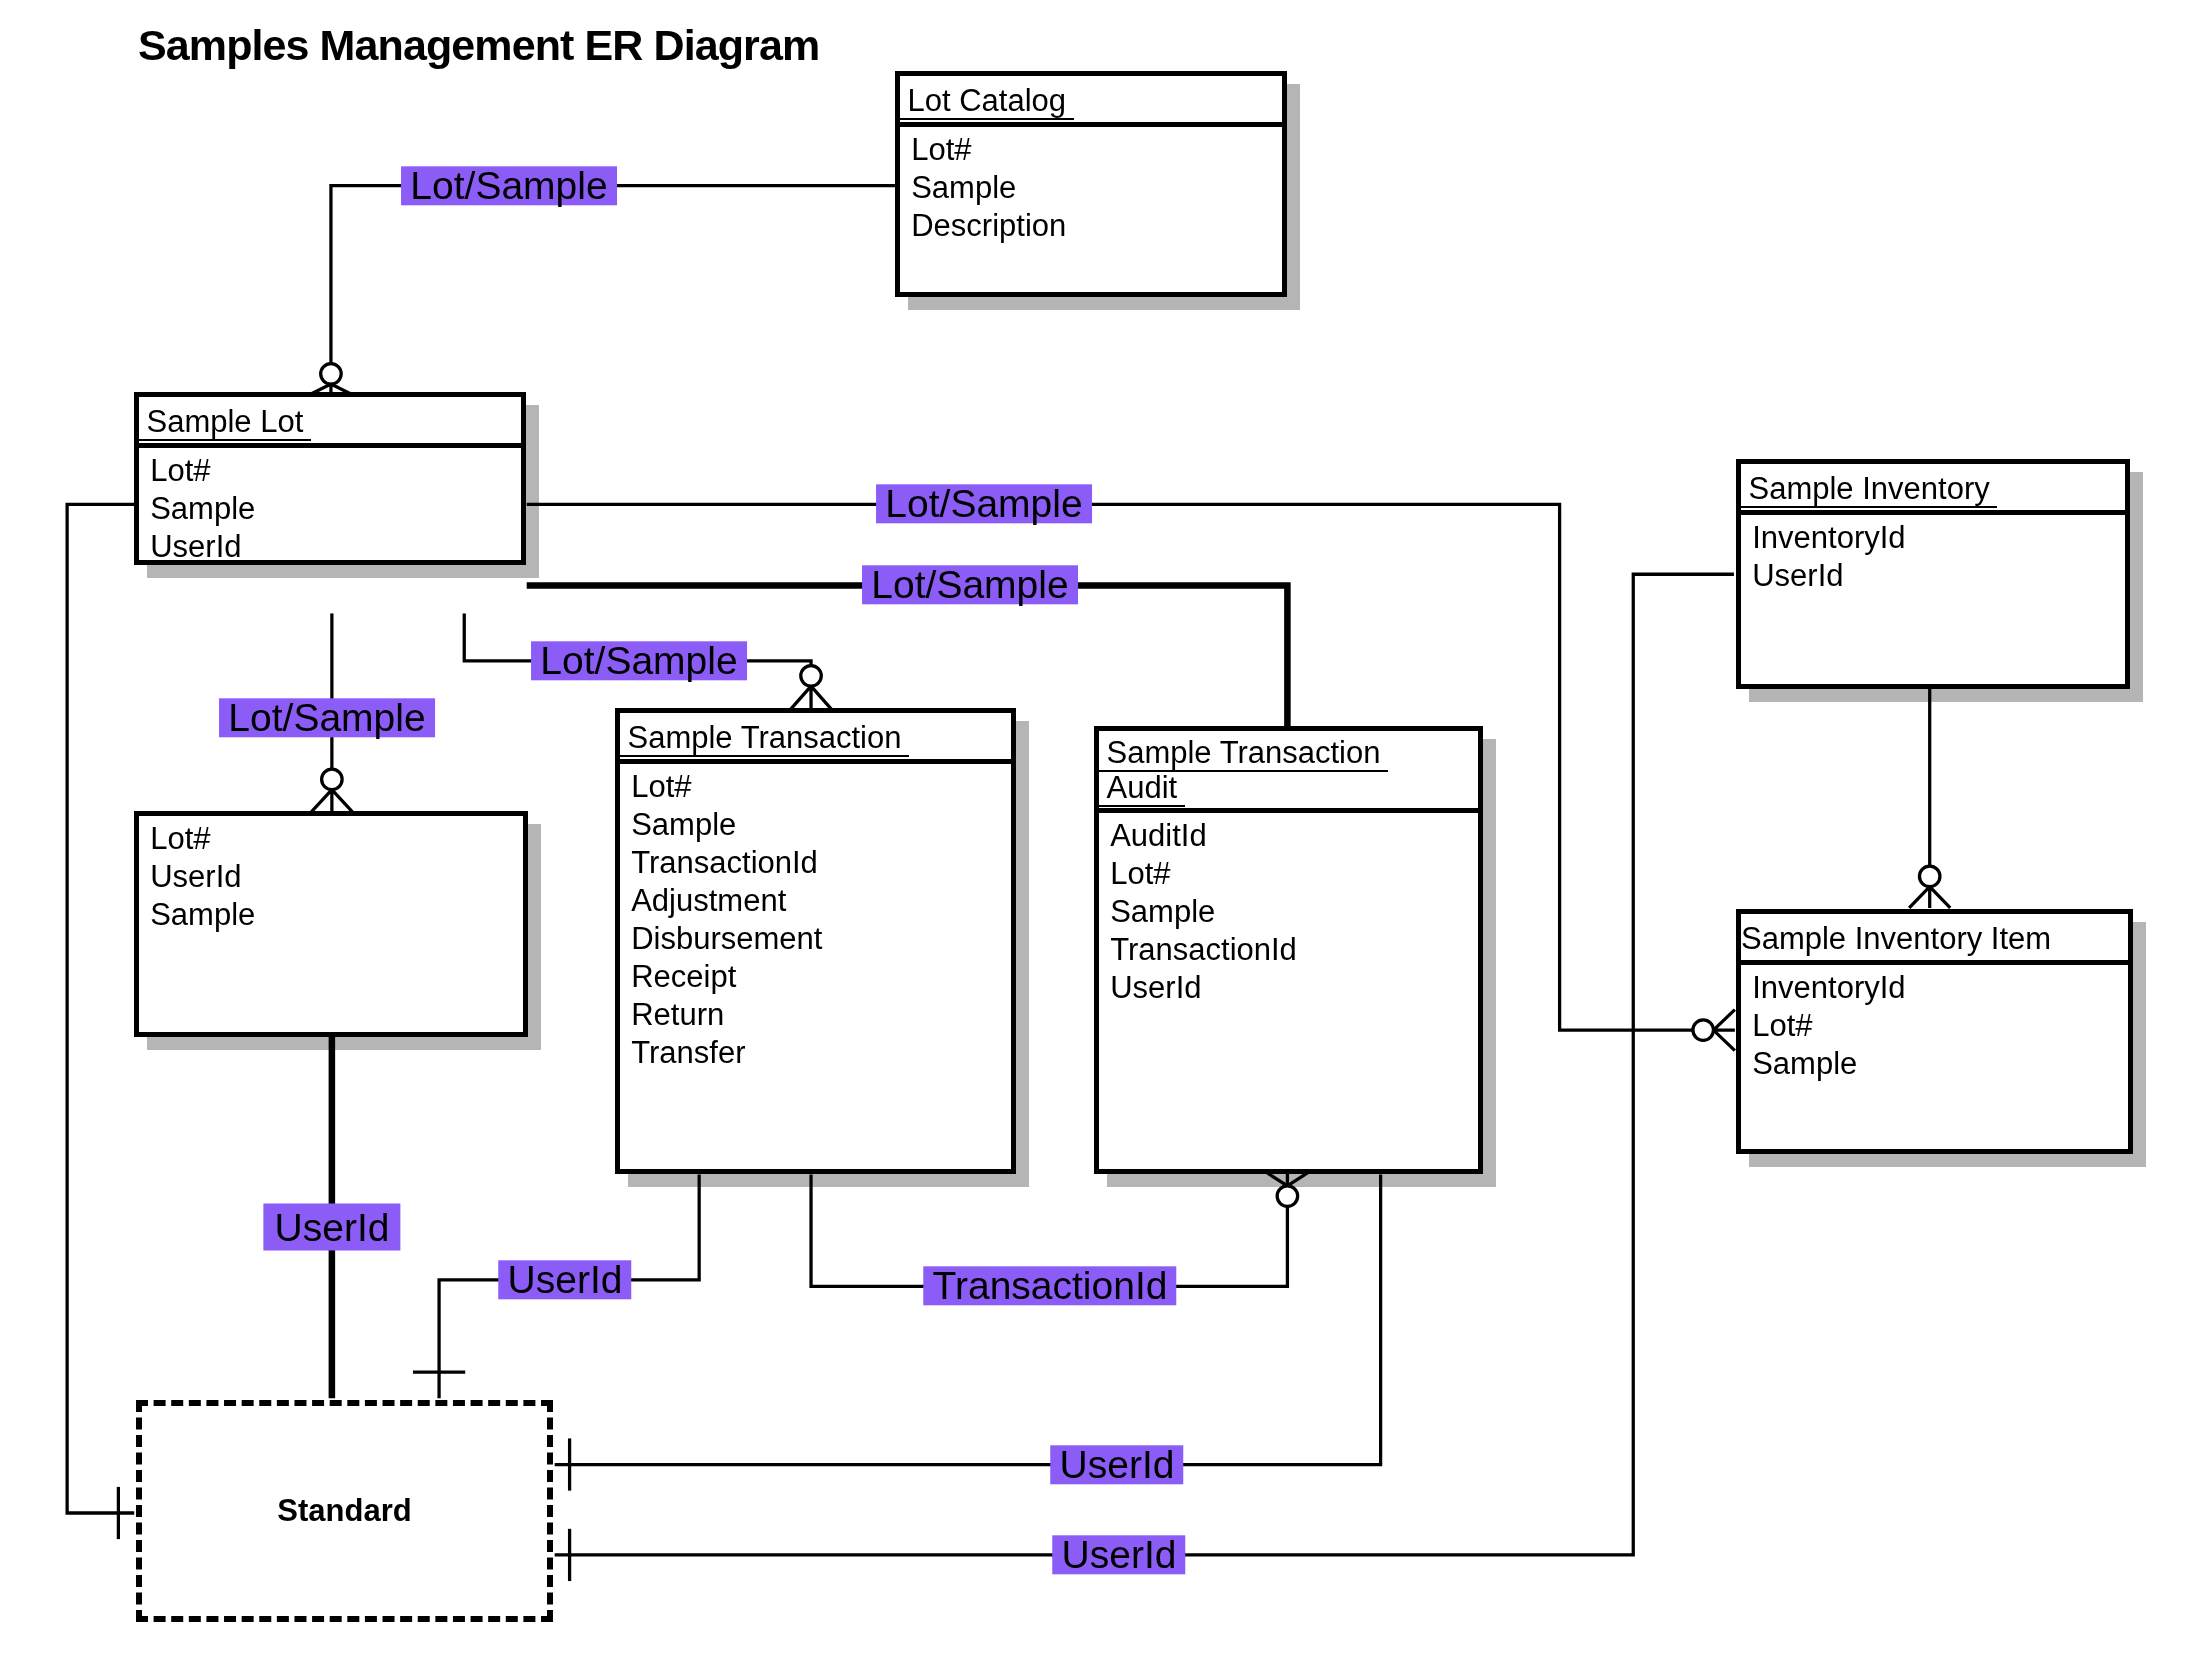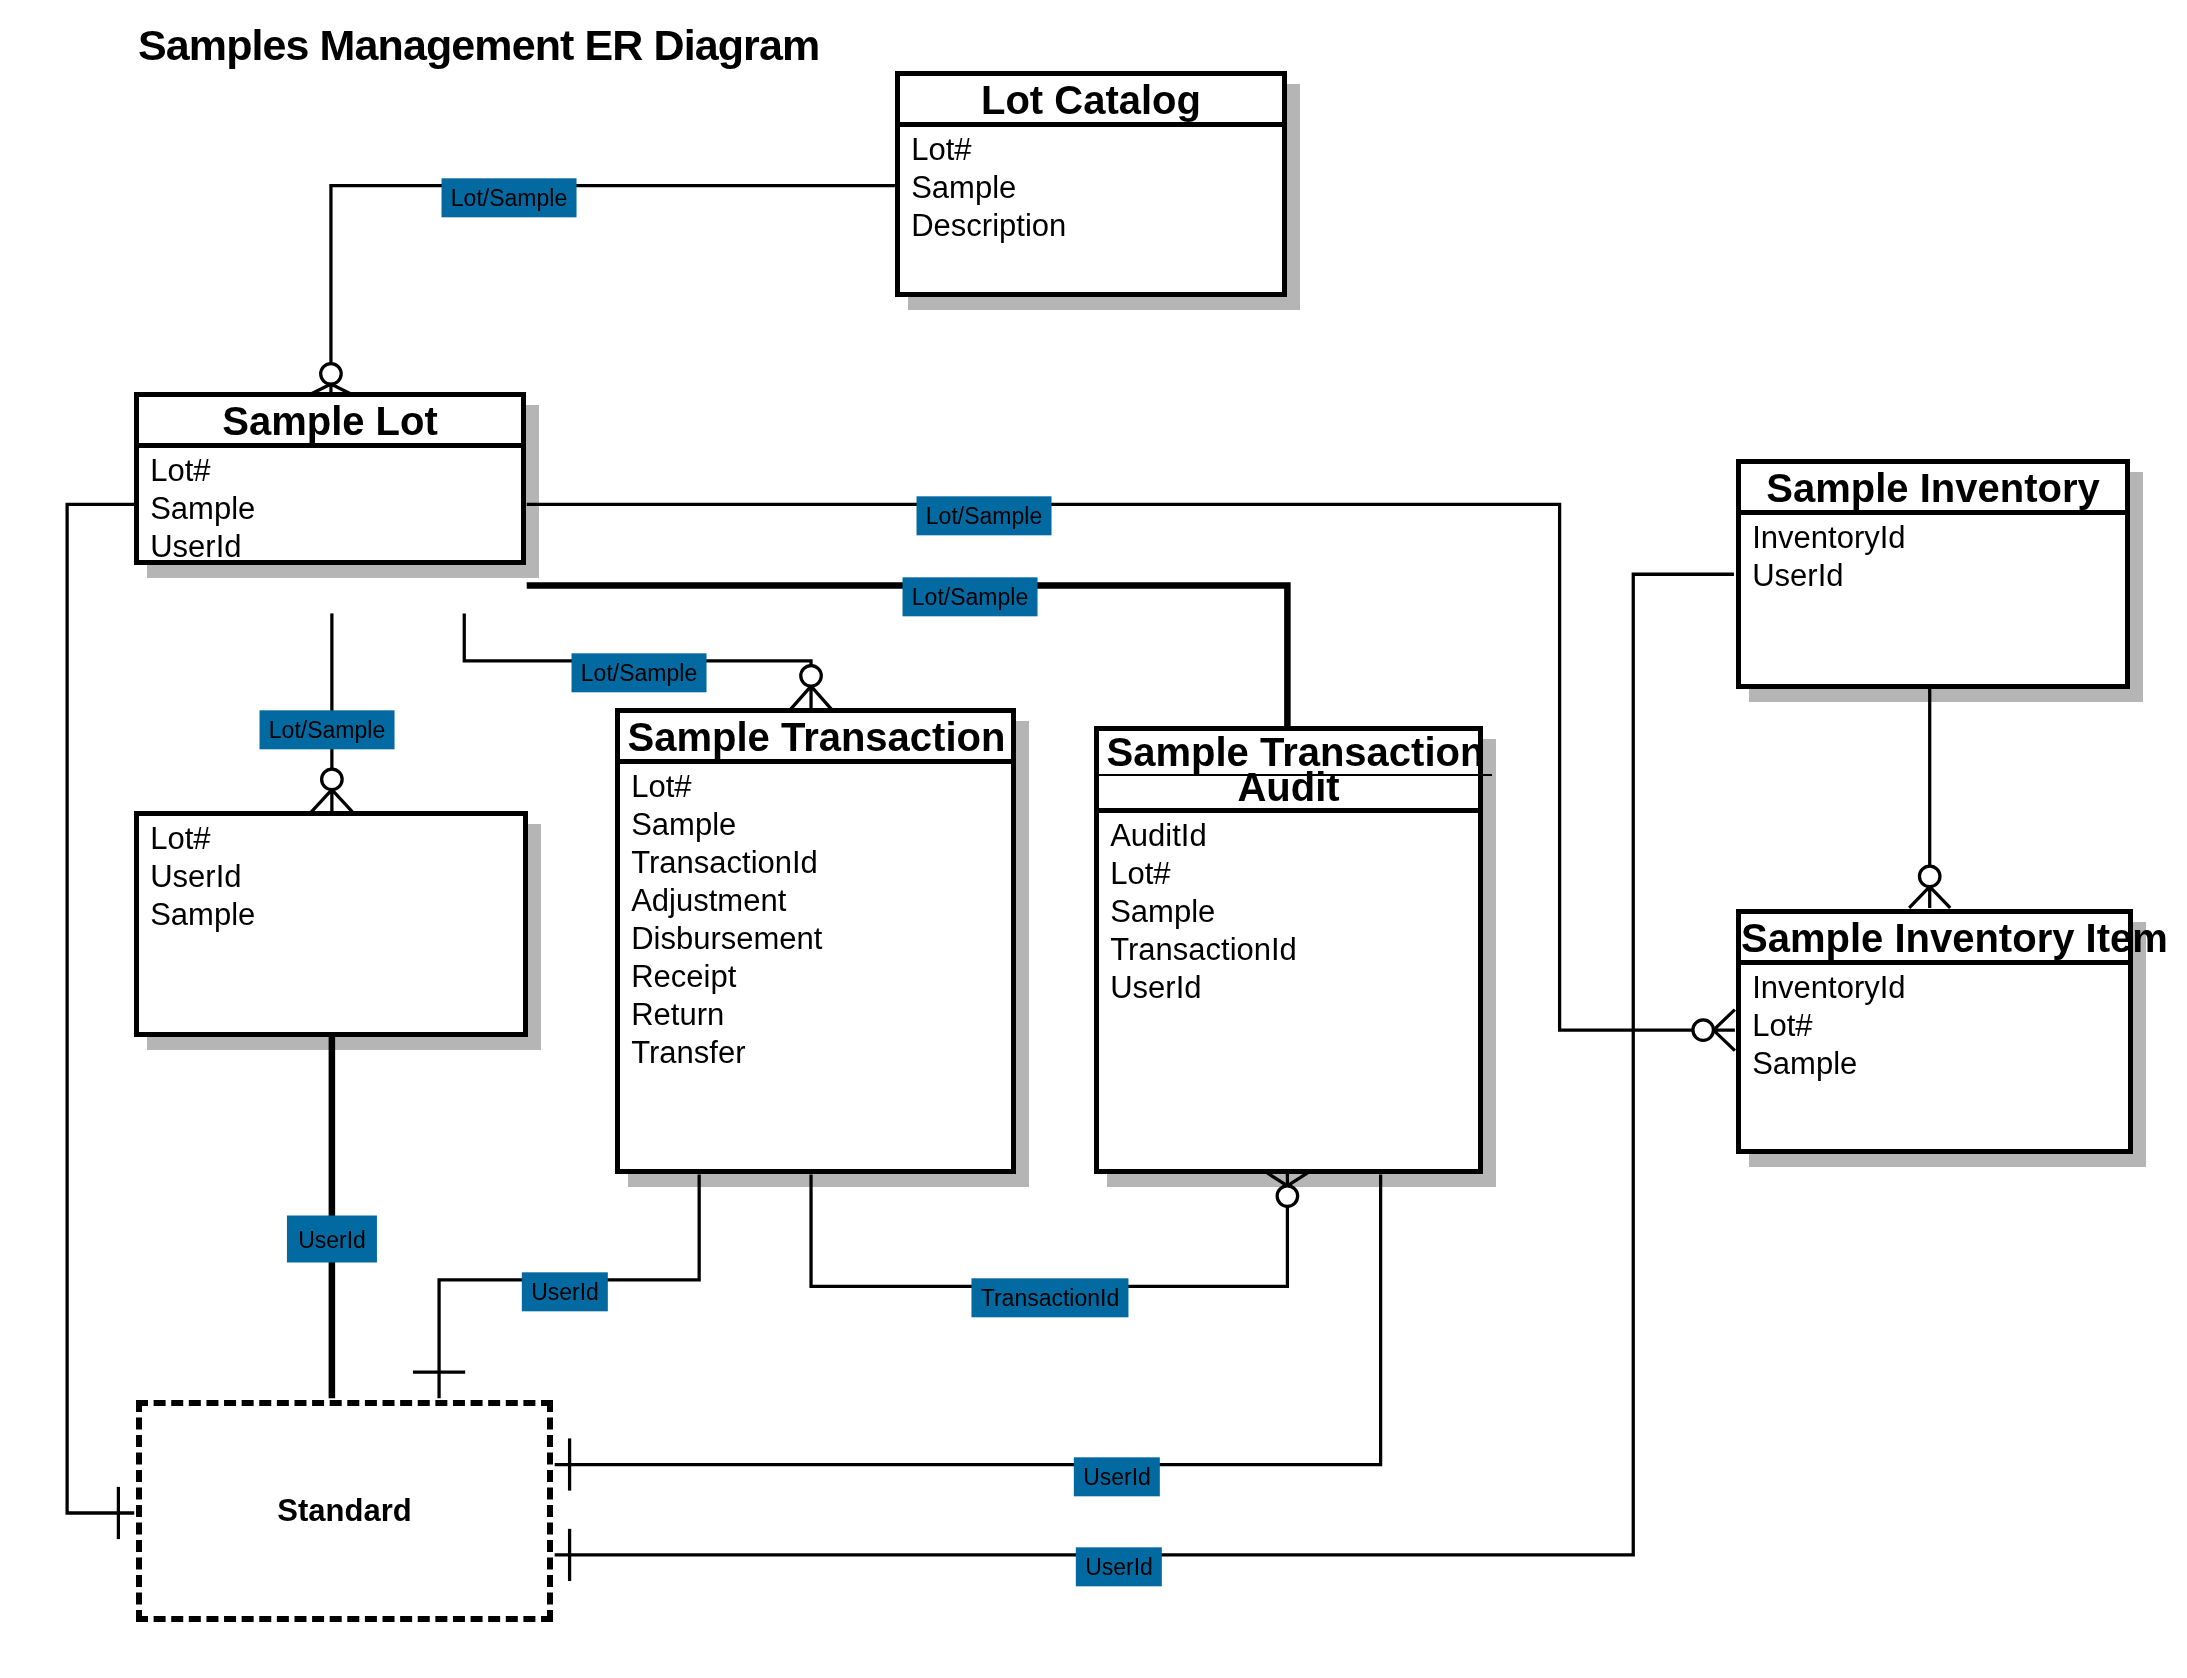--- a/index.html
+++ b/index.html
@@ -9,36 +9,36 @@
   }
   #main-title{
     position:absolute;left:138px;top:20.5px;
     font-size:43px;font-weight:bold;letter-spacing:-0.9px;white-space:nowrap;z-index:5;
   }
   .entity{
     position:absolute;box-sizing:border-box;border:5.6px solid #000;background:#fff;
     box-shadow:13px 13px 0 #b5b5b5;z-index:2;
   }
   .etitle{
-    font-size:40px;line-height:37px;padding:5.6px 0 3.7px 0;text-align:center;
-    border-bottom:5.6px solid #000;white-space:nowrap;font-weight:bold;
+    font-size:31px;line-height:37px;padding:5.6px 0 3.7px 0;
+    border-bottom:5.6px solid #000;white-space:nowrap;
   }
   .etitle.two{line-height:35px;padding:3.7px 0 3.7px 0;}
   .u{border-bottom:2.8px solid #000;padding:0 7.5px;}
   .fields{padding:3.7px 0 0 11.2px;}
   .field{font-size:31px;line-height:38px;white-space:nowrap;}
   .user-box{
     position:absolute;box-sizing:border-box;border:6.5px dashed #000;background:#fff;z-index:2;
     display:flex;flex-direction:row;align-items:center;justify-content:center;
   }
   .user-box .uline{font-size:31px;font-weight:bold;line-height:50px;white-space:nowrap;}
   #connector-layer{position:absolute;left:0;top:0;z-index:3;pointer-events:none;}
   .rlabel{
-    position:absolute;transform:translate(-50%,-50%);background:#0369a1;
-    font-size:23px;line-height:32px;padding:3.7px 9.3px;white-space:nowrap;z-index:4;margin-top:12px;
+    position:absolute;transform:translate(-50%,-50%);background:#8b5cf6;
+    font-size:39px;line-height:32px;padding:3.7px 9.3px;white-space:nowrap;z-index:4;
   }
   .rlabel.vmask{padding:7.5px 11.2px;}
 </style>
 </head>
 <body>
 
 <div id="canvas">
 
   <div id="main-title">Samples Management ER Diagram</div>
 

